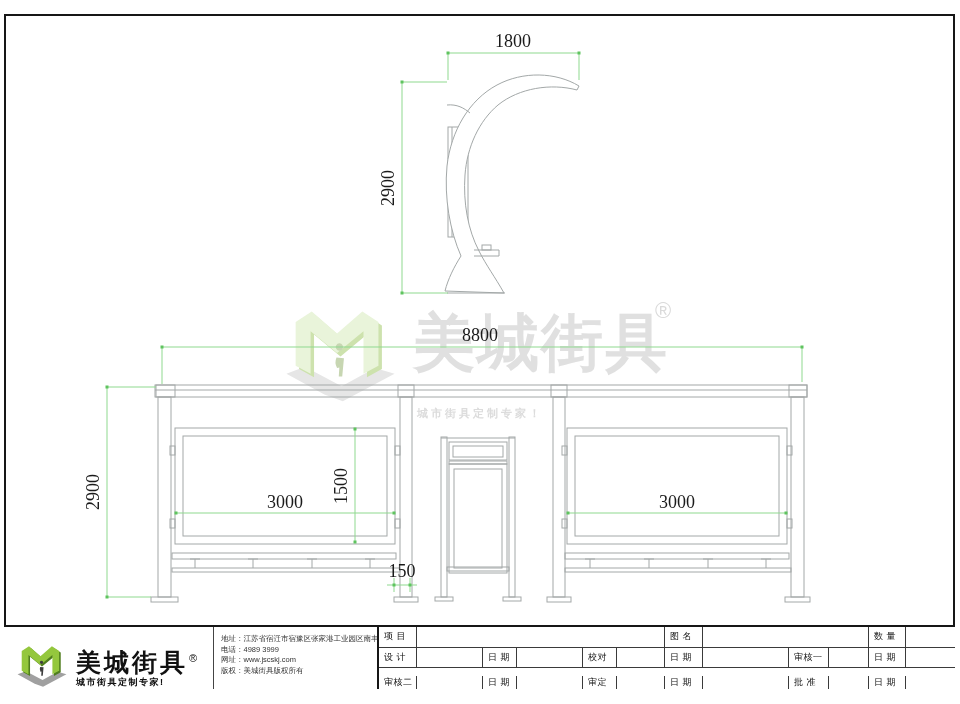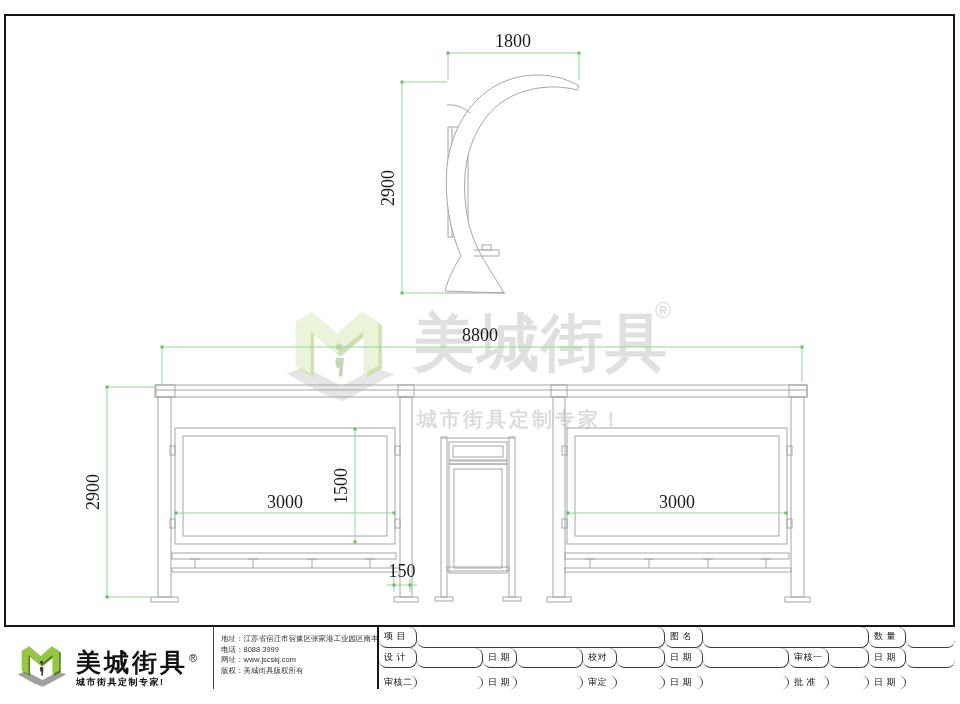--- a/index.html
+++ b/index.html
@@ -14,21 +14,21 @@
   }
   
   .watermark{position:absolute;left:283px;top:294px;width:430px;height:120px;z-index:1;}
   .wm-logo{position:absolute;left:0;top:6px;}
   .wm-text{
     position:absolute;left:130px;top:18px;font-size:62px;line-height:1;
     font-weight:bold;color:#e0e0e0;letter-spacing:2px;white-space:nowrap;
   }
   .wm-reg{position:absolute;left:372px;top:4px;font-size:22px;color:#dadada;font-weight:normal;}
   .wm-tag{
-    position:absolute;left:134px;top:88px;font-size:20px;font-weight:bold;
+    position:absolute;left:134px;top:88px;font-size:11px;font-weight:bold;
     color:#dcdcdc;letter-spacing:3px;white-space:nowrap;margin-top:24px;
   }
   
   svg.drawing{position:absolute;left:0;top:0;z-index:2;}
   .cad{stroke:#a3a8a8;stroke-width:1;fill:none;}
   .cadw{stroke:#a3a8a8;stroke-width:1;fill:#ffffff;}
   .dim{stroke:#8fd98f;stroke-width:1;fill:none;}
   .tick{fill:#5fc35f;stroke:none;}
   .dimtxt{
     fill:#1a1a1a;font-family:"Liberation Serif",serif;font-size:18px;
@@ -52,21 +52,21 @@
   .tb-table{
     flex:1;border-left:2px solid #161616;box-sizing:border-box;
     display:grid;
     grid-template-columns:38px 66px 34px 66px 34px 48px 38px 86px 40px 40px 37px 1fr;
     grid-template-rows:1fr 1fr 1fr;
     font-size:9px;color:#111;
   }
   .cell{
     border-right:1px solid #3a3a3a;border-bottom:1px solid #3a3a3a;
     display:flex;align-items:center;padding-left:5px;box-sizing:border-box;
-    letter-spacing:0.5px;white-space:nowrap;overflow:hidden;border-radius:8px;
+    letter-spacing:0.5px;white-space:nowrap;overflow:hidden;
   }
   .cell.noR{border-right:none;}
   .cell.noB{border-bottom:none;margin-top:8px;}
   .cell.span5{grid-column:span 5;}
   .cell.span3{grid-column:span 3;}
 </style>
 </head>
 <body>
 
 <div class="watermark">
@@ -261,21 +261,21 @@
         <path fill="#3f3f3f" d="M49,44 a3.2,3.2 0 1,1 0.1,0 Z M46.5,50 q-2,5 0.5,9 l2,-0.5 l-0.5,8 l3,0 l1.5,-16 z"></path>
       </svg>
       <div class="tb-brand">
         <span class="tb-brand-text">美城街具</span><span class="tb-brand-text tb-reg">®</span>
         <div class="tb-tagline">城市街具定制专家!</div>
       </div>
     </div>
 
     <div class="tb-contact">
       <div>地址：江苏省宿迁市宿豫区张家港工业园区南丰路西侧1号</div>
-      <div>电话：8088 3999</div>
+      <div>电话：4989 3999</div>
       <div>网址：www.jscskj.com</div>
       <div>版权：美城街具版权所有</div>
     </div>
 
     <div class="tb-table">
 
       <div class="cell">项 目</div>
       <div class="cell span5"></div>
       <div class="cell">图 名</div>
       <div class="cell span3"></div>

